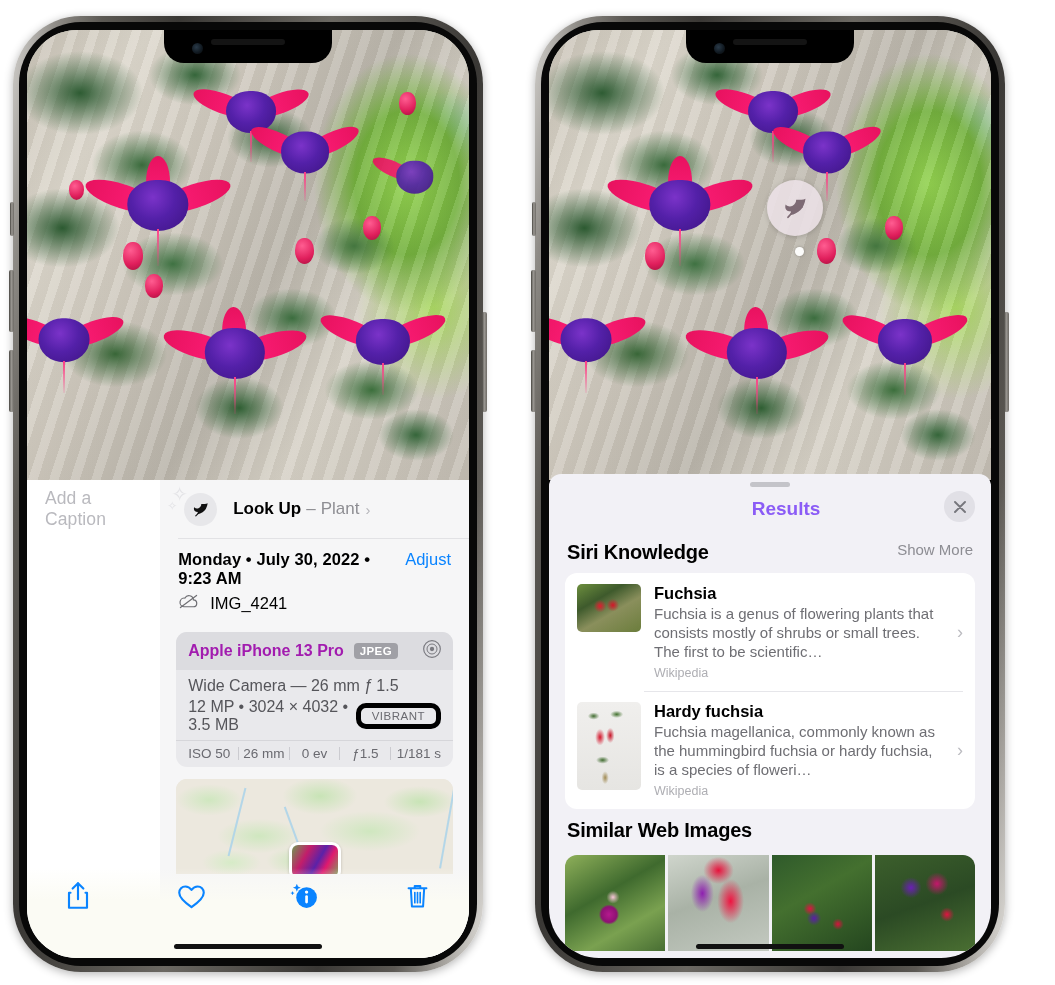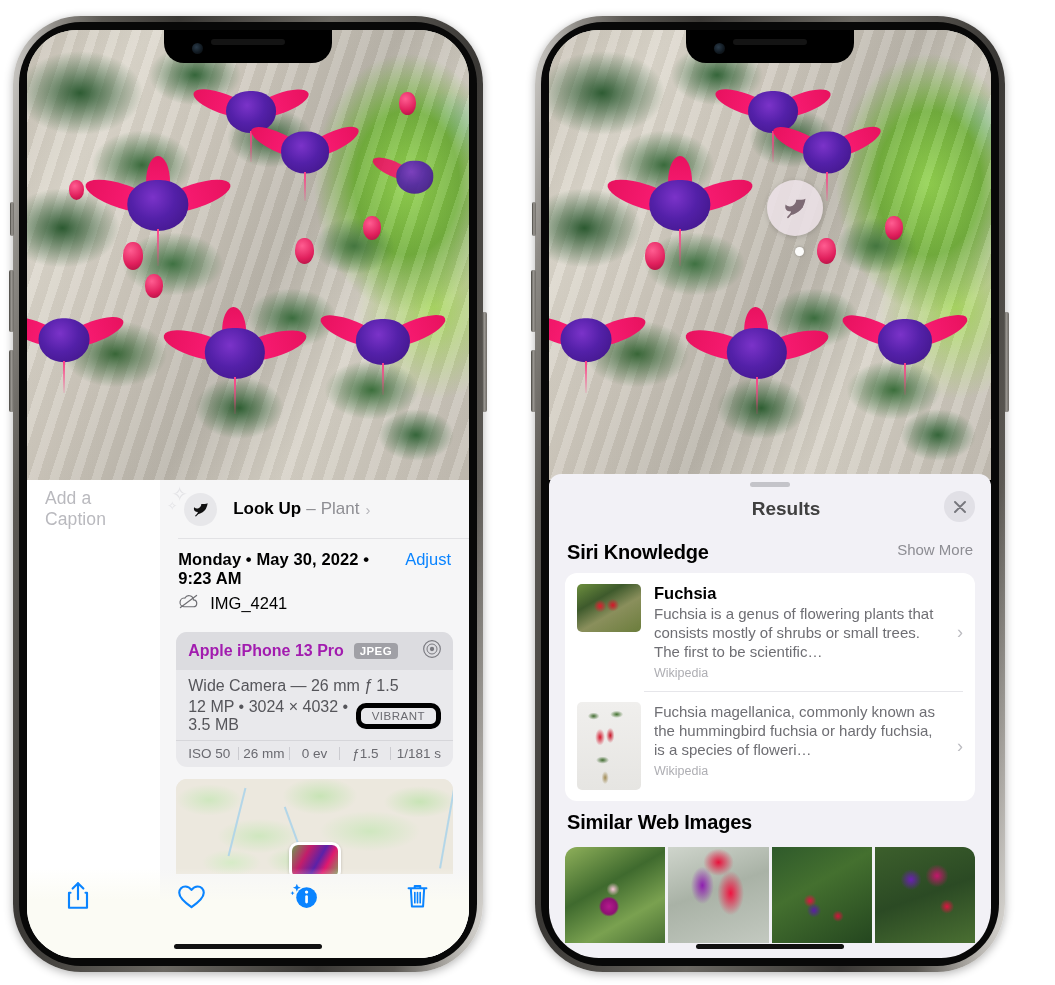--- a/index.html
+++ b/index.html
@@ -258,21 +258,21 @@
     border-top-left-radius:12px; border-top-right-radius:12px;
     overflow:hidden;
   }
   .grabber {
     width:40px; height:5px; border-radius:3px; background:#c4c4c9;
     margin:8px auto 0 auto;
   }
   .res-head {
     position:relative; height:44px; display:flex; align-items:center; justify-content:center;
   }
-  .res-title { font-size:19px; font-weight:700; color:#404040;margin-left:32px; }
+  .res-title { font-size:19px; font-weight:700; color:#8b5cf6;margin-left:32px; }
   .close-btn {
     position:absolute; right:16px; top:4px;
     width:31px; height:31px; border-radius:50%;
     background:#e1e0e6; display:flex; align-items:center; justify-content:center;
   }
   .sec-head {
     display:flex; align-items:flex-start; justify-content:space-between;
     padding:10px 18px 9px 18px;
   }
   .sec-title { font-size:20px; font-weight:700; color:#000; letter-spacing:-.2px; }
@@ -425,21 +425,21 @@
             </div>
             <span class="lookup-title">Look Up</span>
             <span class="lookup-sub">–</span>
             <span class="lookup-sub">Plant</span>
             <span class="chev-sm">›</span>
           </div>
           <div class="divider"></div>
 
           <div class="date-block">
             <div class="date-line">
-              <span class="date-text">Monday • May 30, 2022 • 9:23 AM</span>
+              <span class="date-text">Monday • July 30, 2022 • 9:23 AM</span>
               <span class="adjust">Adjust</span>
             </div>
             <div class="file-line">
               <span>
                 <svg width="21" height="15" viewBox="0 0 26 18" aria-hidden="true">
                   <path d="M7.3 15.5h11.4a4.3 4.3 0 0 0 .4-8.6A5.6 5.6 0 0 0 8.6 4.7 4.3 4.3 0 0 0 7.3 15.5z" fill="none" stroke="#6e6e73" stroke-width="1.5"></path>
                   <line x1="3" y1="16.5" x2="23" y2="1.5" stroke="#6e6e73" stroke-width="1.5" stroke-linecap="round"></line>
                 </svg>
               </span>
               <span class="file-name">IMG_4241</span>
@@ -625,20 +625,21 @@
               <div class="know-src">Wikipedia</div>
             </div>
             <span class="know-chev">›</span>
           </div>
 
           <div class="know-row">
             <div class="know-thumb thumb-b">
               <div class="thumb-b-in"></div>
             </div>
             <div class="know-text">
+              <div class="know-name">Hardy fuchsia</div>
               <div class="know-desc">Fuchsia magellanica, commonly known as the hummingbird fuchsia or hardy fuchsia, is a species of floweri…</div>
               <div class="know-src">Wikipedia</div>
             </div>
             <span class="know-chev">›</span>
           </div>
         </div>
 
         <div class="sec-head">
           <span class="sec-title">Similar Web Images</span>
         </div>

